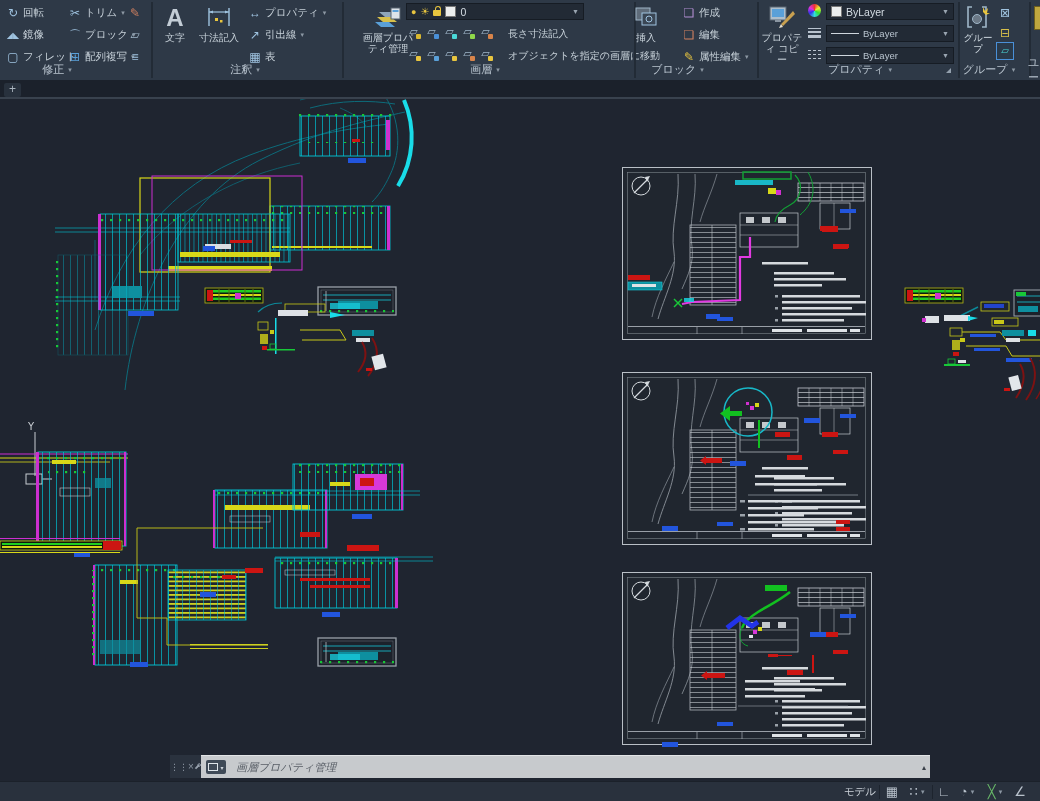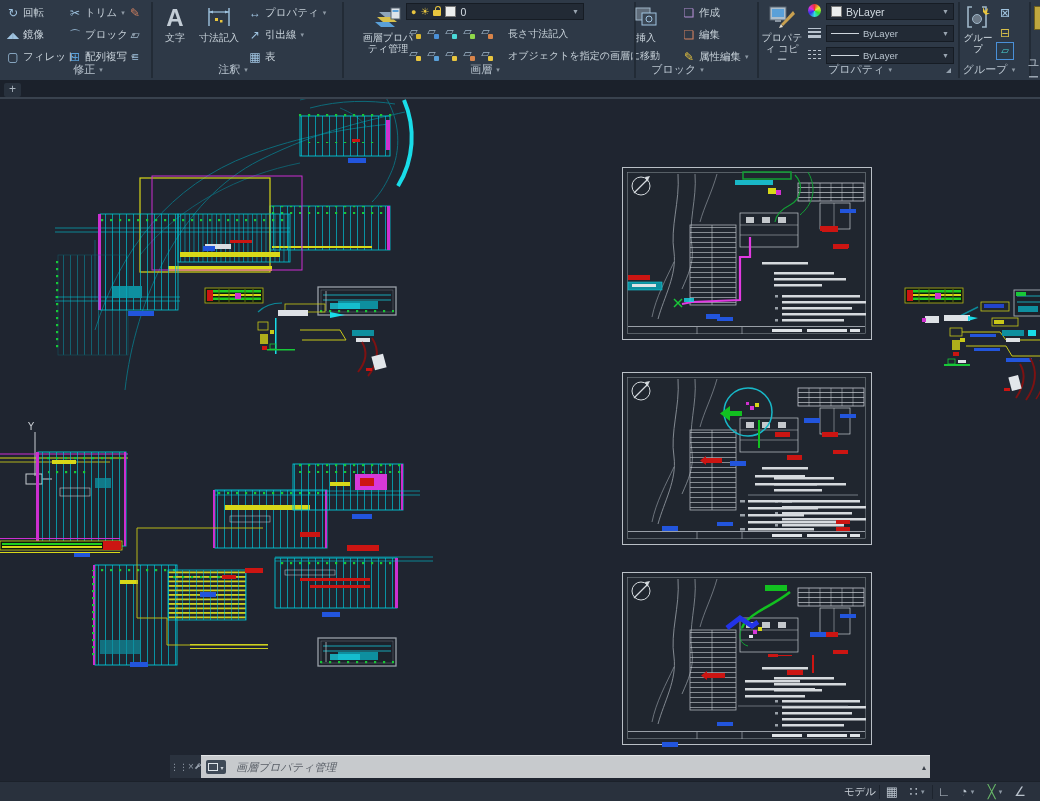--- a/index.html
+++ b/index.html
@@ -87,21 +87,21 @@
         <span>フィレット</span>
       </div>
     <div class="ritem" style="left:68px;top:48px">
         <span class="ic" style="color:#5aa0d8">⊞</span>
         <span>配列複写</span>
         <span class="dd">▾</span>
       </div>
     <div class="ritem" style="left:128px;top:48px">
         <span class="ic">≡</span>
       </div>
-    <div class="pl" style="left:43px;width:90px">
+    <div class="pl" style="left:12px;width:90px">
         <span>修正</span>
         <span class="dd2">▾</span>
       </div>
     <div class="sep" style="left:151px"></div>
 
     <div class="bigbtn" style="left:158px;width:34px">
       <span class="bico" style="font-size:24px;font-weight:bold;color:#c3cdd6">A</span>
       <span>文字</span>
     </div>
     <div class="bigbtn" style="left:196px;width:46px">
@@ -125,21 +125,21 @@
       </div>
     <div class="ritem" style="left:248px;top:26px">
         <span class="ic">↗</span>
         <span>引出線</span>
         <span class="dd">▾</span>
       </div>
     <div class="ritem" style="left:248px;top:48px">
         <span class="ic">▦</span>
         <span>表</span>
       </div>
-    <div class="pl" style="left:188px;width:90px">
+    <div class="pl" style="left:200px;width:90px">
         <span>注釈</span>
         <span class="dd2">▾</span>
       </div>
     <div class="sep" style="left:342px"></div>
 
     <div class="bigbtn" style="left:362px;width:52px">
       <span class="bico">
         <svg width="30" height="26" viewBox="0 0 30 26">
             <polygon points="6,8 20,8 26,13 12,13" fill="#8fa6ba"></polygon>
             <polygon points="4,13 18,13 24,18 10,18" fill="#d8c04a"></polygon>

